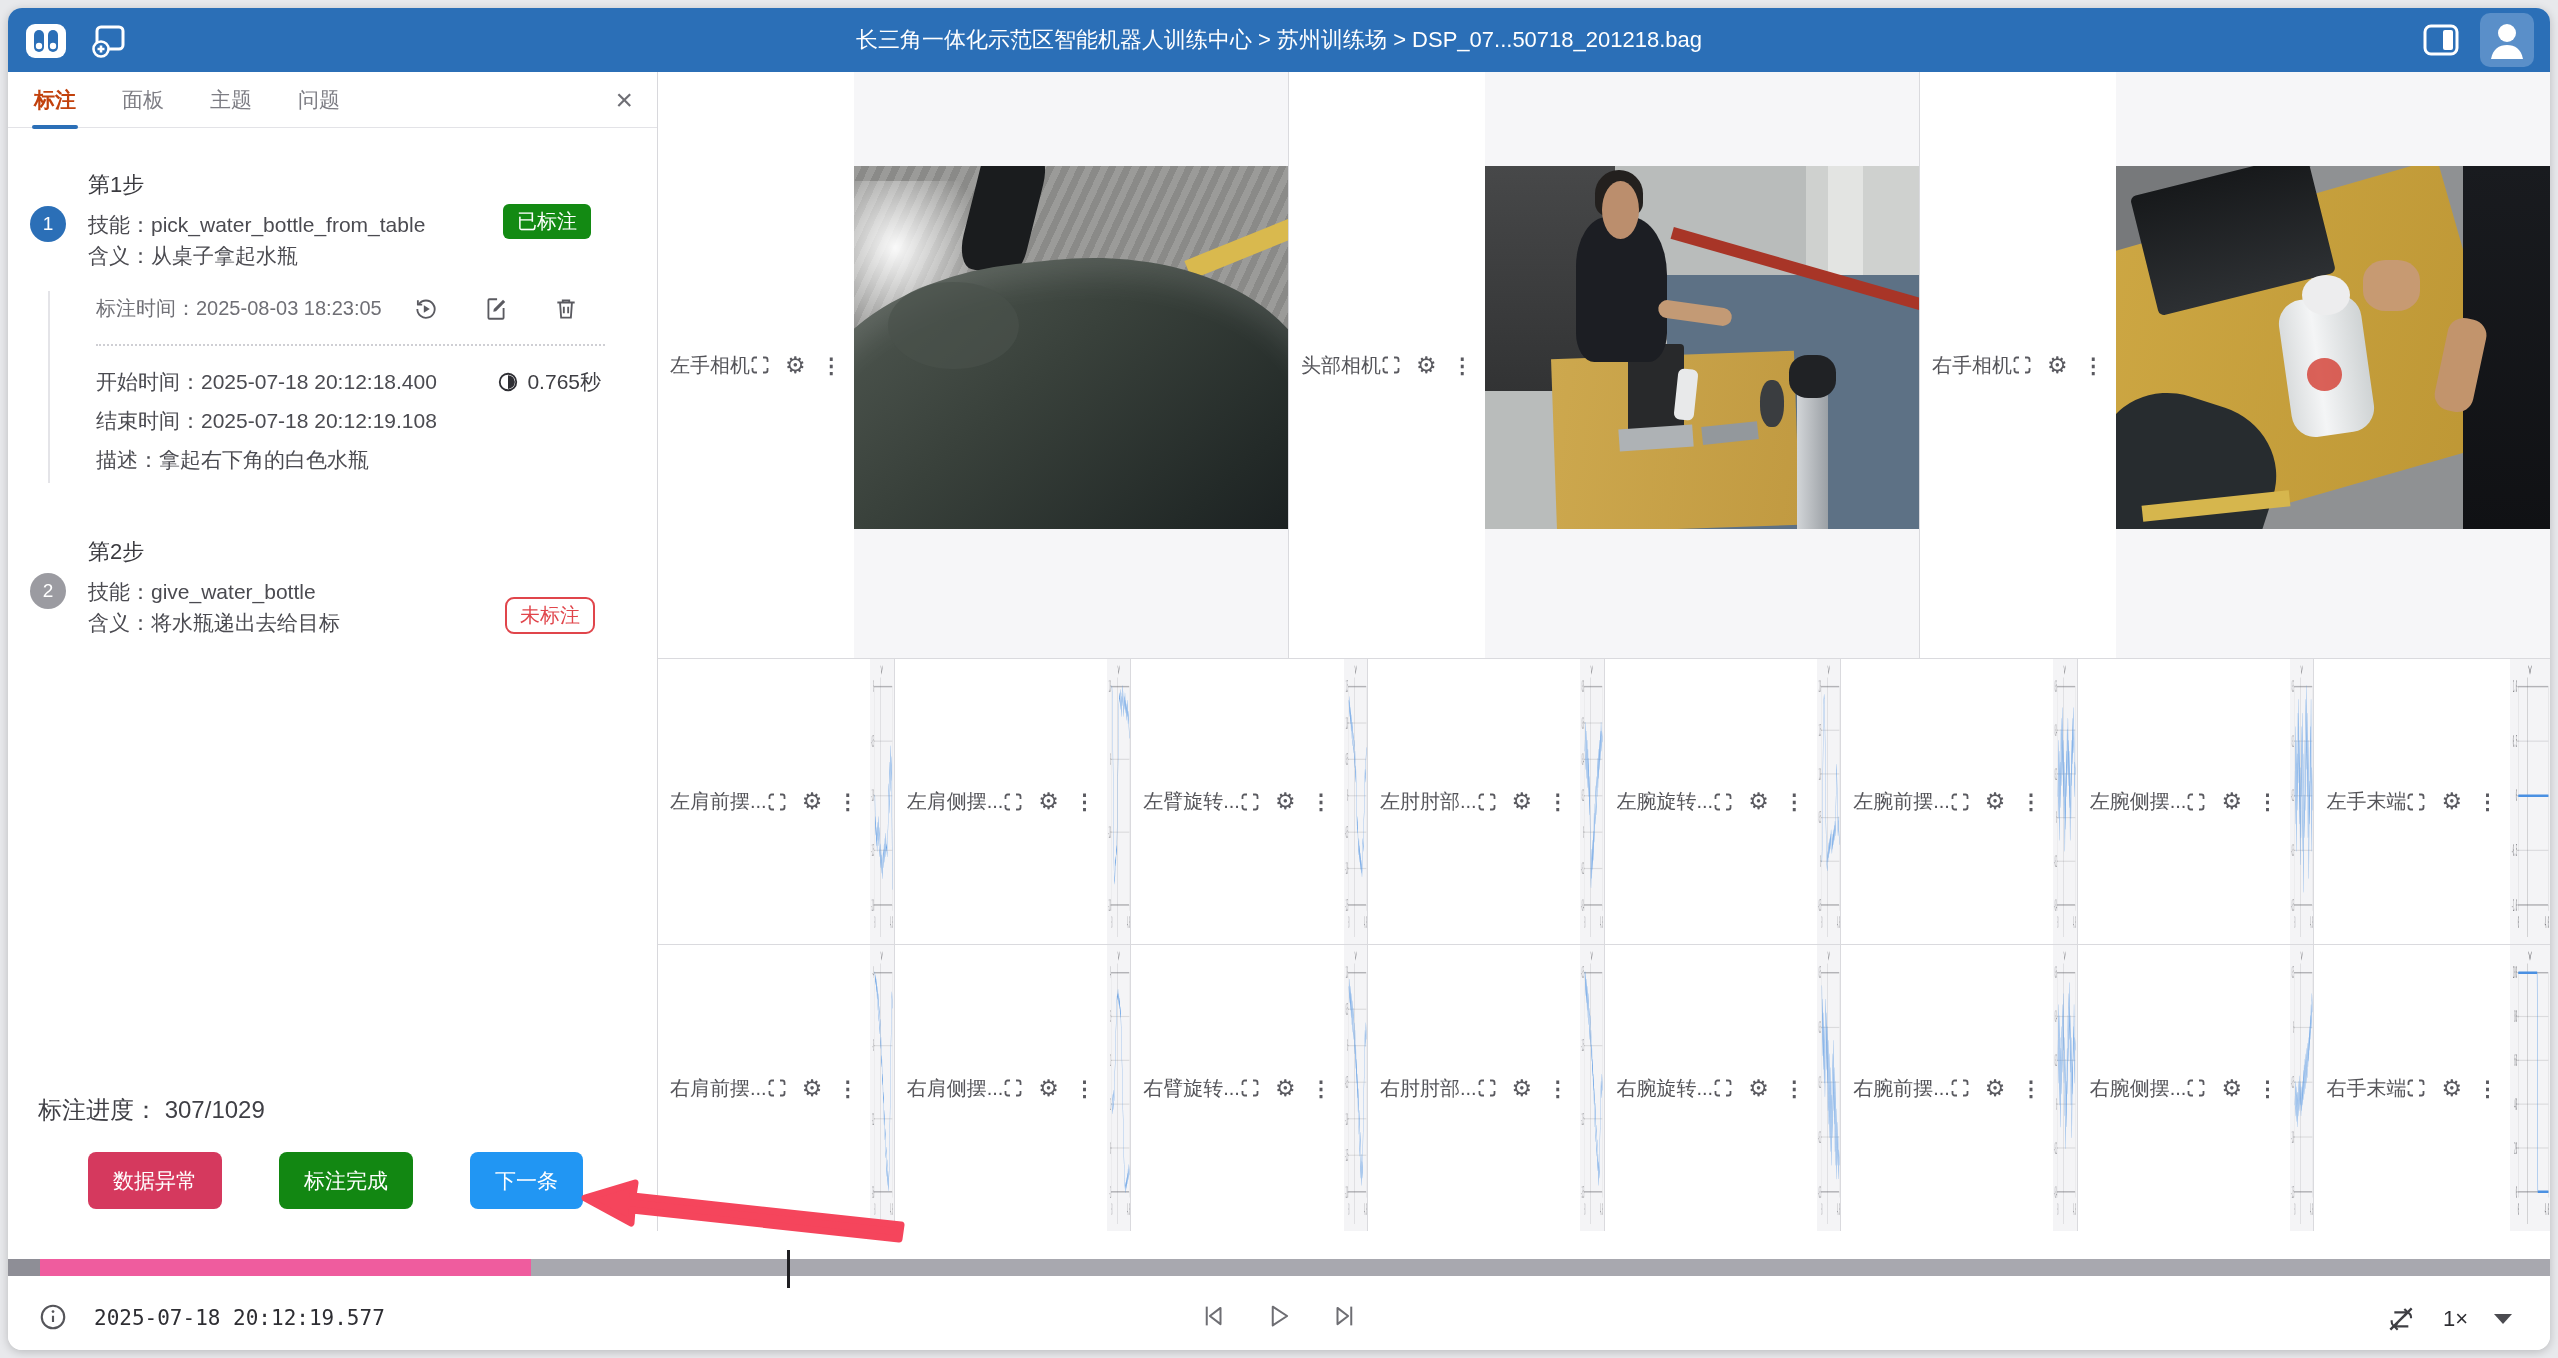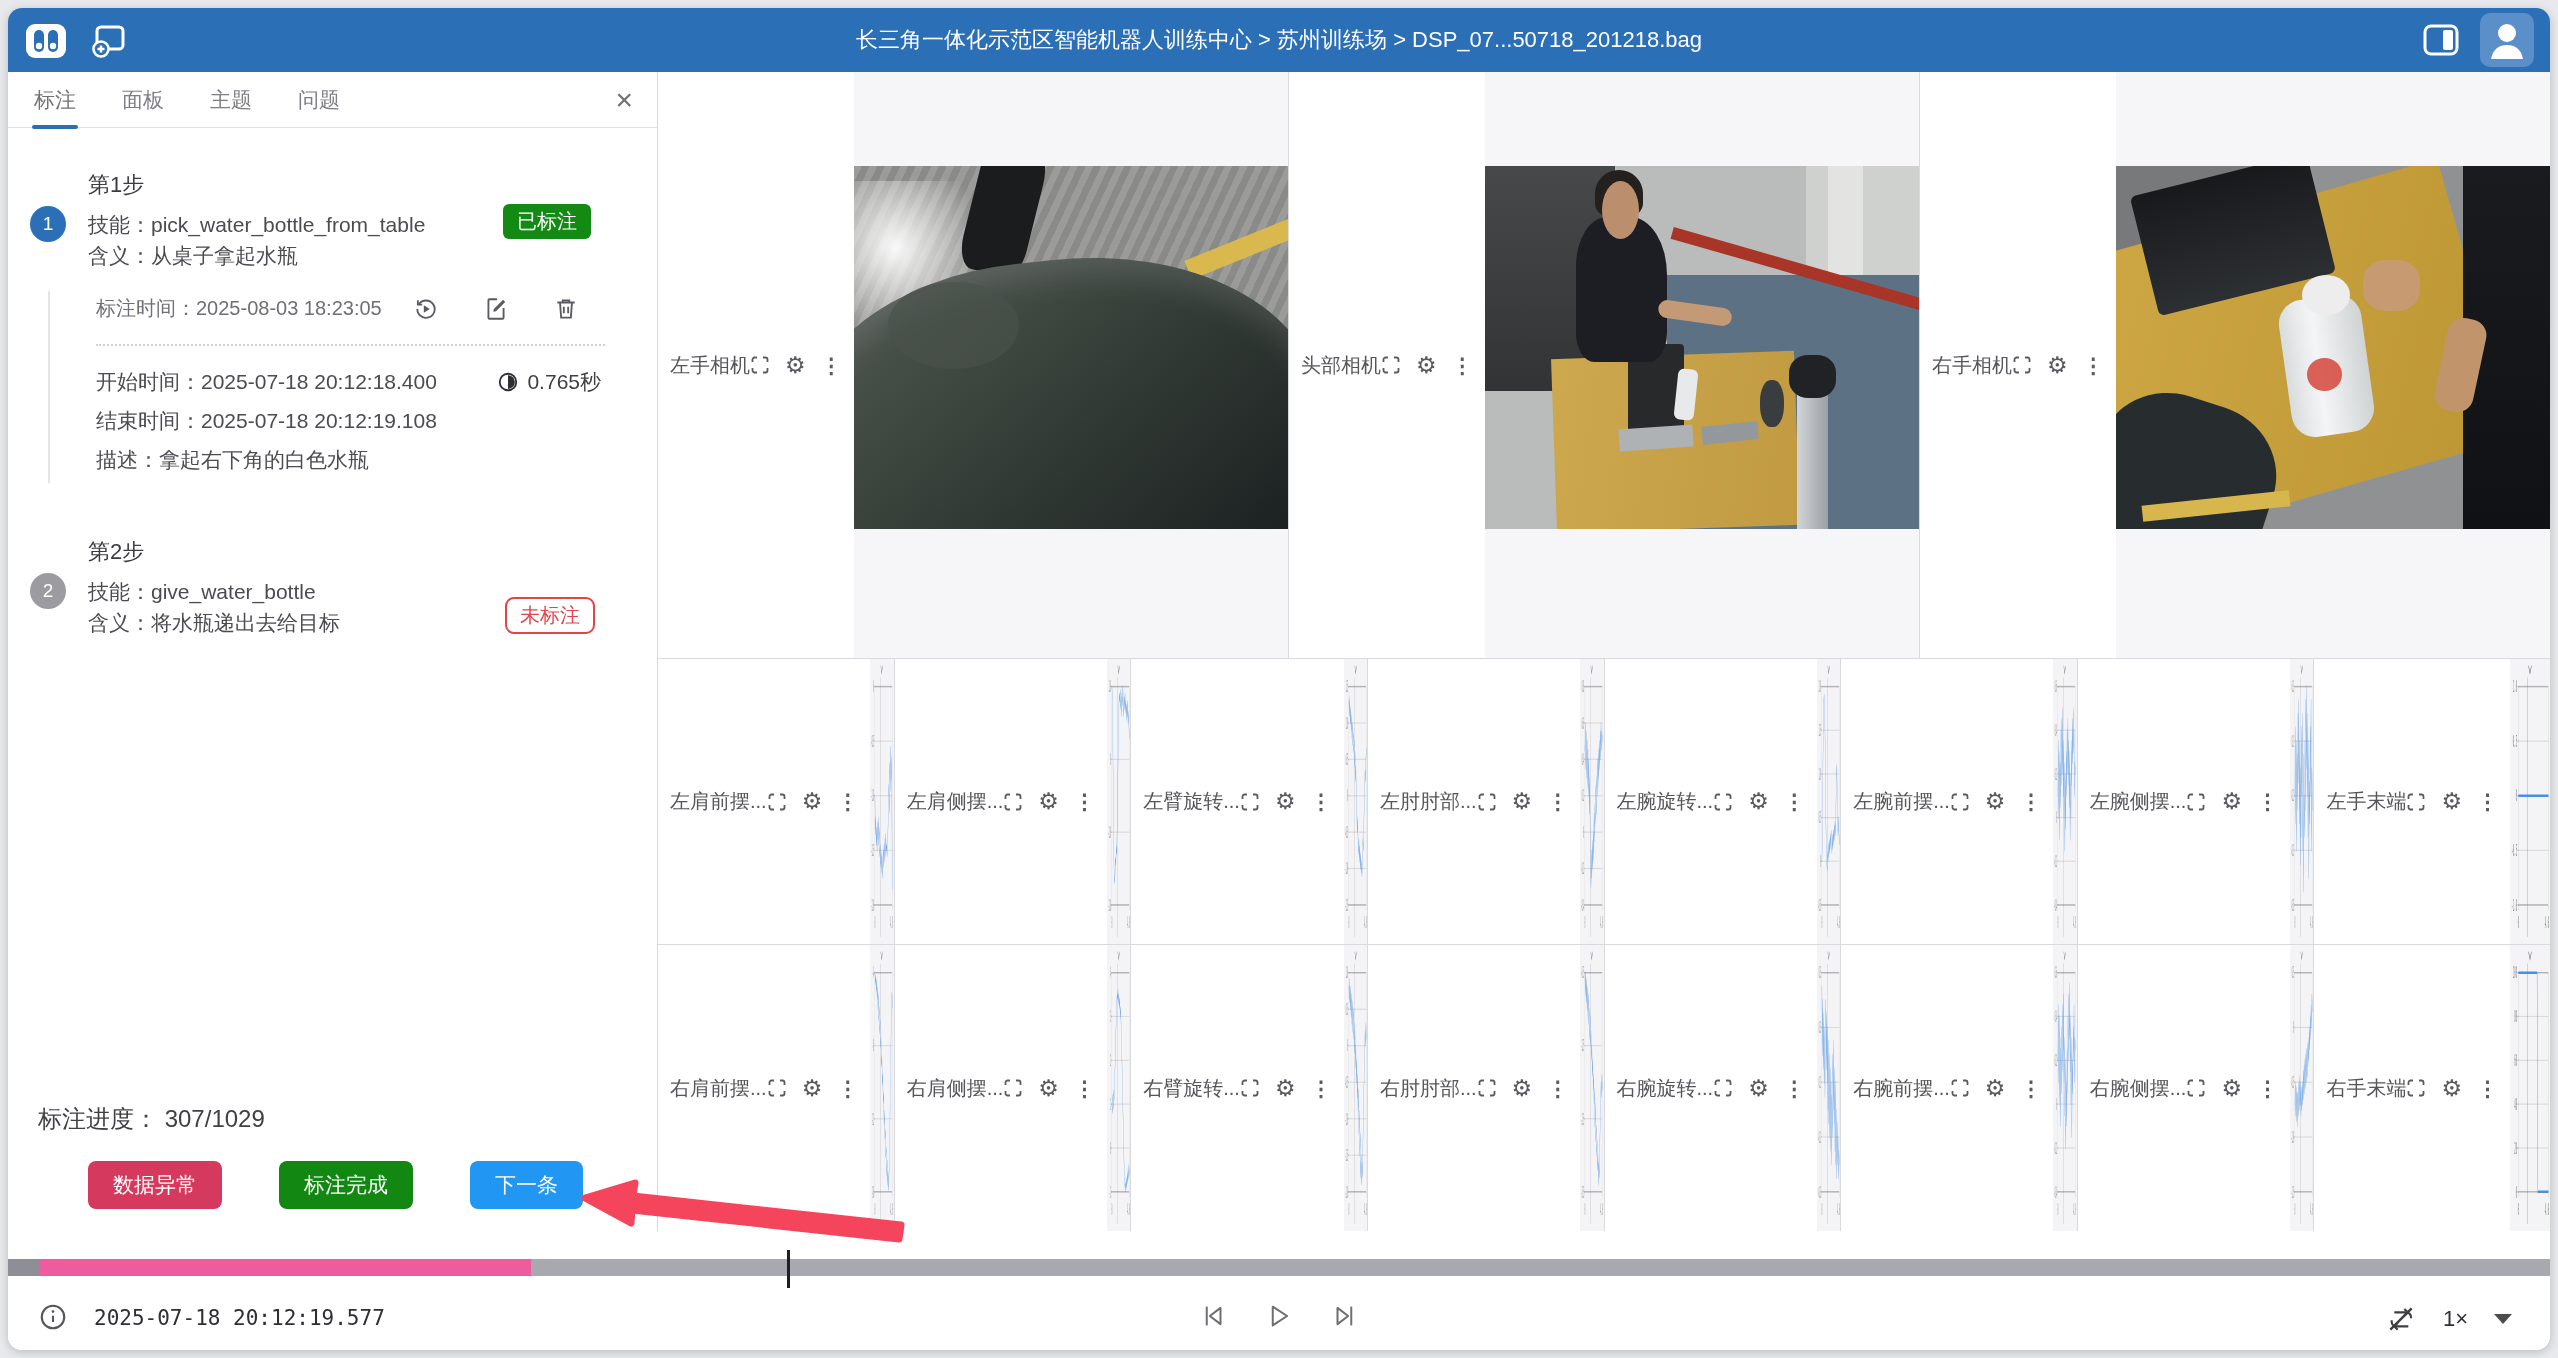--- a/index.html
+++ b/index.html
@@ -8,42 +8,42 @@
   
   .hdr{flex:0 0 64px;background:var(--hdrbg,#2b6fb7);position:relative;display:flex;align-items:center}
   .hdr-left{display:flex;align-items:center;gap:20px;margin-left:16px}
   .hdr-title{position:absolute;left:50%;transform:translateX(-50%);color:#fff;font-size:22px;font-weight:normal;white-space:nowrap}
   .hdr-right{position:absolute;right:16px;display:flex;align-items:center;gap:18px}
   
   .main{flex:1;display:flex;min-height:0}
   .sidebar{flex:0 0 650px;border-right:1px solid #d8d8dc;position:relative;display:flex;flex-direction:column}
   .tabbar{flex:0 0 56px;border-bottom:1px solid #e3e3e7;display:flex;align-items:center;gap:46px;padding:0 26px;position:relative}
   .tab{font-size:21px;color:#7d7d84;cursor:pointer;position:relative}
-  .tab.active{color:#737373;font-weight:normal}
+  .tab.active{color:#c2410c;font-weight:bold}
   .tab.active::after{content:"";position:absolute;left:-2px;right:-2px;bottom:-15px;height:4px;background:var(--hdrbg,#2b6fb7);border-radius:2px}
   .tab-close{position:absolute;right:24px;font-size:30px;color:#6f6f75;line-height:1;cursor:pointer}
   .sb-content{flex:1;padding-top:30px;overflow:hidden}
   .step{position:relative;padding:12px 24px 12px 0}
   .num{position:absolute;left:22px;top:48px;width:36px;height:36px;border-radius:50%;background:var(--hdrbg,#2b6fb7);color:#fff;font-size:19px;display:flex;align-items:center;justify-content:center}
   .step.todo .num{background:#9b9ba1}
   .s-body{margin-left:80px}
   .s-title{font-size:22px;color:#3a3a3f;margin-bottom:9px}
   .s-row{font-size:21px;color:#4b4b51;line-height:31px}
   .badge-done{position:absolute;right:66px;top:46px;background:var(--green,#138a13);color:#fff;font-size:20px;padding:4px 14px;border-radius:6px}
   .badge-todo{position:absolute;right:62px;top:72px;color:var(--todored,#e0454b);border:2px solid var(--todored,#e0454b);background:#fff;font-size:20px;padding:3px 13px;border-radius:9px}
   .detail{margin:20px 24px 4px 40px;border-left:2px solid #e4e4e8;padding:4px 4px 4px 46px;position:relative}
   .d-row1{display:flex;align-items:center;font-size:20px;color:#6f6f75}
   .d-icons{display:flex;gap:44px;margin-left:auto;margin-right:26px}
   .dotted{border-top:2px dotted #cfcfd4;margin:22px 0 16px 0}
   .t-row{font-size:21px;color:#4b4b51;line-height:39px;display:flex;align-items:center}
   .dur{margin-left:auto;margin-right:4px;display:flex;align-items:center;gap:8px;color:#3e3e43}
   .sb-footer{position:absolute;left:0;right:0;bottom:0}
   .progress{font-size:24px;color:#3f3f45;margin:0 0 26px 30px}
   .btns{display:flex;gap:57px;margin:0 0 22px 80px}
-  .btn{height:48px;border:none;border-radius:8px;color:#fff;font-size:21px;padding:0 25px;cursor:pointer;font-family:inherit}
+  .btn{height:57px;border:none;border-radius:8px;color:#fff;font-size:21px;padding:0 25px;cursor:pointer;font-family:inherit}
   
   .panels{flex:1;display:flex;flex-direction:column;min-width:0}
   .cam-row{flex:0 0 587px;display:flex;border-bottom:1px solid #dadade}
   .chart-row{flex:0 0 286px;display:flex;border-bottom:1px solid #dadade}
   .chart-row:last-child{border-bottom:none}
   .panel{flex:1;border-right:1px solid #dadade;display:flex;flex-direction:row;min-width:0}
   .panel:last-child{border-right:none}
   .p-hdr{flex:0 0 38px;display:flex;align-items:center;padding:0 12px;background:#fff}
   .p-title{font-size:20px;color:#55555a;white-space:nowrap;overflow:hidden;flex:1}
   .p-icons{display:flex;align-items:center;gap:15px}

